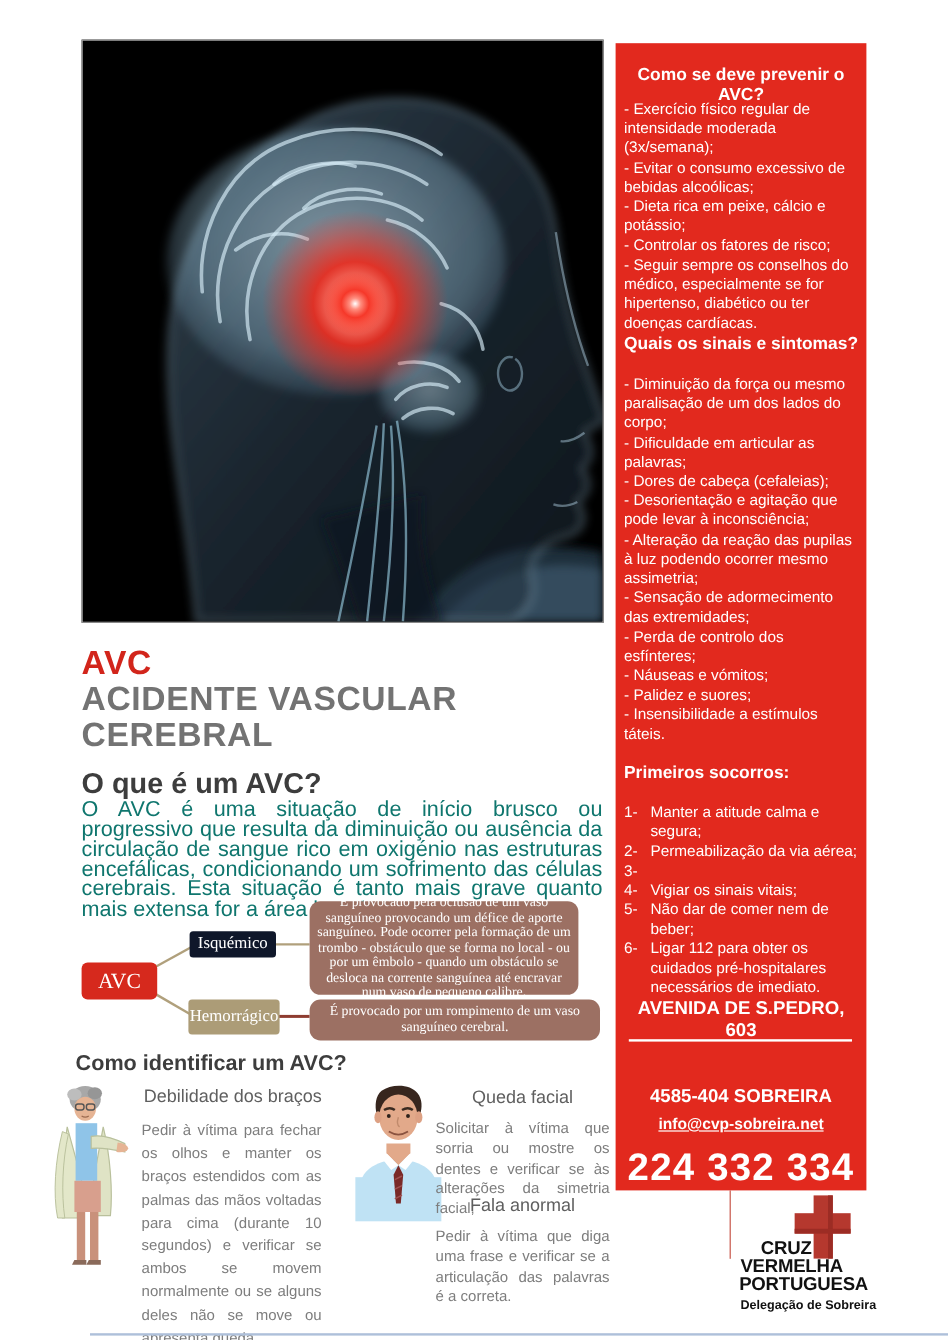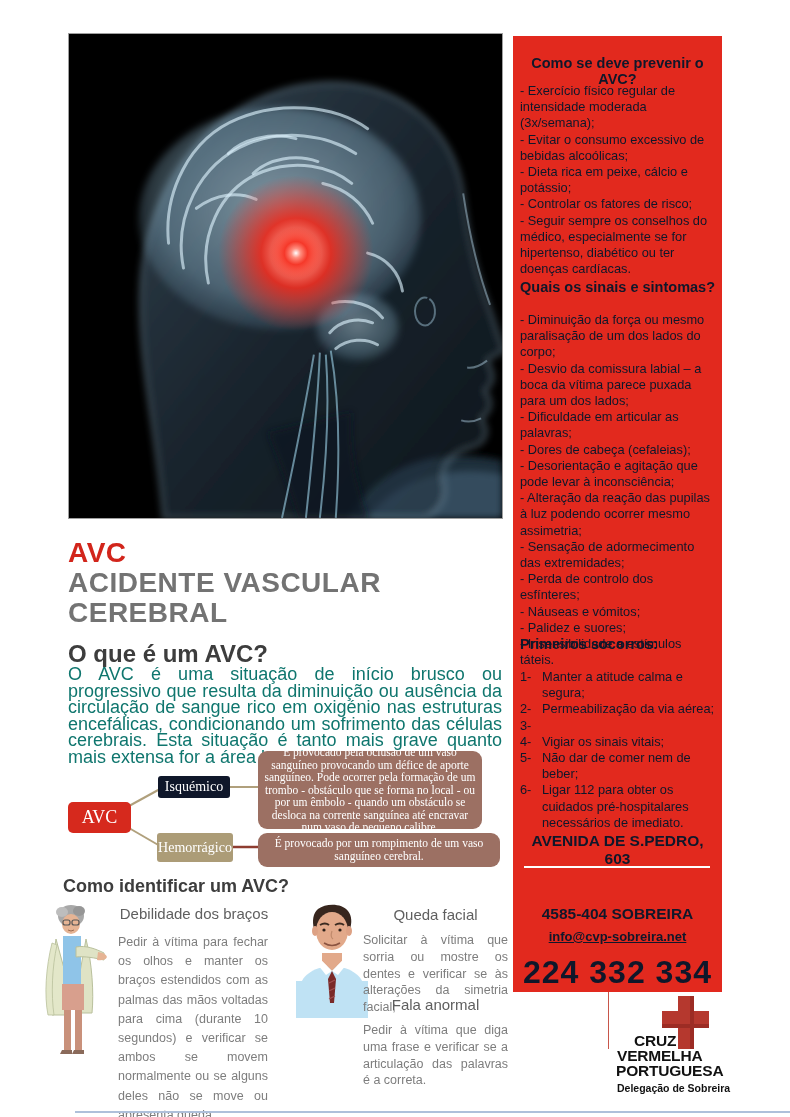--- a/index.html
+++ b/index.html
@@ -43,21 +43,21 @@
   .col-h{position:absolute;font-size:15px;color:#5f5f5f;text-align:center;}
   .c1h{left:118px;top:905px;width:152px;}
   .c2h{left:363px;top:906px;width:145px;}
   .c3h{left:363px;top:996px;width:145px;}
   .col-t{position:absolute;font-size:12.5px;color:#7d7d7d;text-align:justify;}
   .c1t{left:118px;top:933px;width:150px;line-height:19.2px;}
   .c2t{left:363px;top:932px;width:145px;line-height:16.8px;}
   .c3t{left:363px;top:1022px;width:145px;line-height:16.8px;}
 
   
-  .sidebar{position:absolute;left:513px;top:36px;width:209px;height:956px;background:#e2291e;color:#0f172a;}
+  .sidebar{position:absolute;left:513px;top:36px;width:209px;height:956px;background:#e2291e;color:#ffffff;}
   .sb{position:absolute;left:7px;width:195px;}
   .sb-h{font-weight:700;font-size:14.5px;text-align:center;}
   .sb-h.left{text-align:left;}
   .sb-list{font-size:12.8px;line-height:16.2px;}
   .fa-item{display:flex;}
   .fa-num{width:22px;flex:0 0 22px;}
   .fa-txt{flex:1;}
   .p-h1{top:19px;}  .p-l1{top:47px;}
   .p-h2{top:243px;} .p-l2{top:276px;}
   .p-h3{top:600px;} .p-l3{top:633px;}
@@ -230,21 +230,20 @@
       <div>- Exercício físico regular de intensidade moderada (3x/semana);</div>
       <div>- Evitar o consumo excessivo de bebidas alcoólicas;</div>
       <div>- Dieta rica em peixe, cálcio e potássio;</div>
       <div>- Controlar os fatores de risco;</div>
       <div>- Seguir sempre os conselhos do médico, especialmente se for hipertenso, diabético ou ter doenças cardíacas.</div>
     </div>
 
     <div class="sb sb-h p-h2">Quais os sinais e sintomas?</div>
     <div class="sb sb-list p-l2">
       <div>- Diminuição da força ou mesmo paralisação de um dos lados do corpo;</div>
-      <div>- Desvio da comissura labial – a boca da vítima parece puxada para um dos lados;</div>
       <div>- Dificuldade em articular as palavras;</div>
       <div>- Dores de cabeça (cefaleias);</div>
       <div>- Desorientação e agitação que pode levar à inconsciência;</div>
       <div>- Alteração da reação das pupilas à luz podendo ocorrer mesmo assimetria;</div>
       <div>- Sensação de adormecimento das extremidades;</div>
       <div>- Perda de controlo dos esfínteres;</div>
       <div>- Náuseas e vómitos;</div>
       <div>- Palidez e suores;</div>
       <div>- Insensibilidade a estímulos táteis.</div>
     </div>

